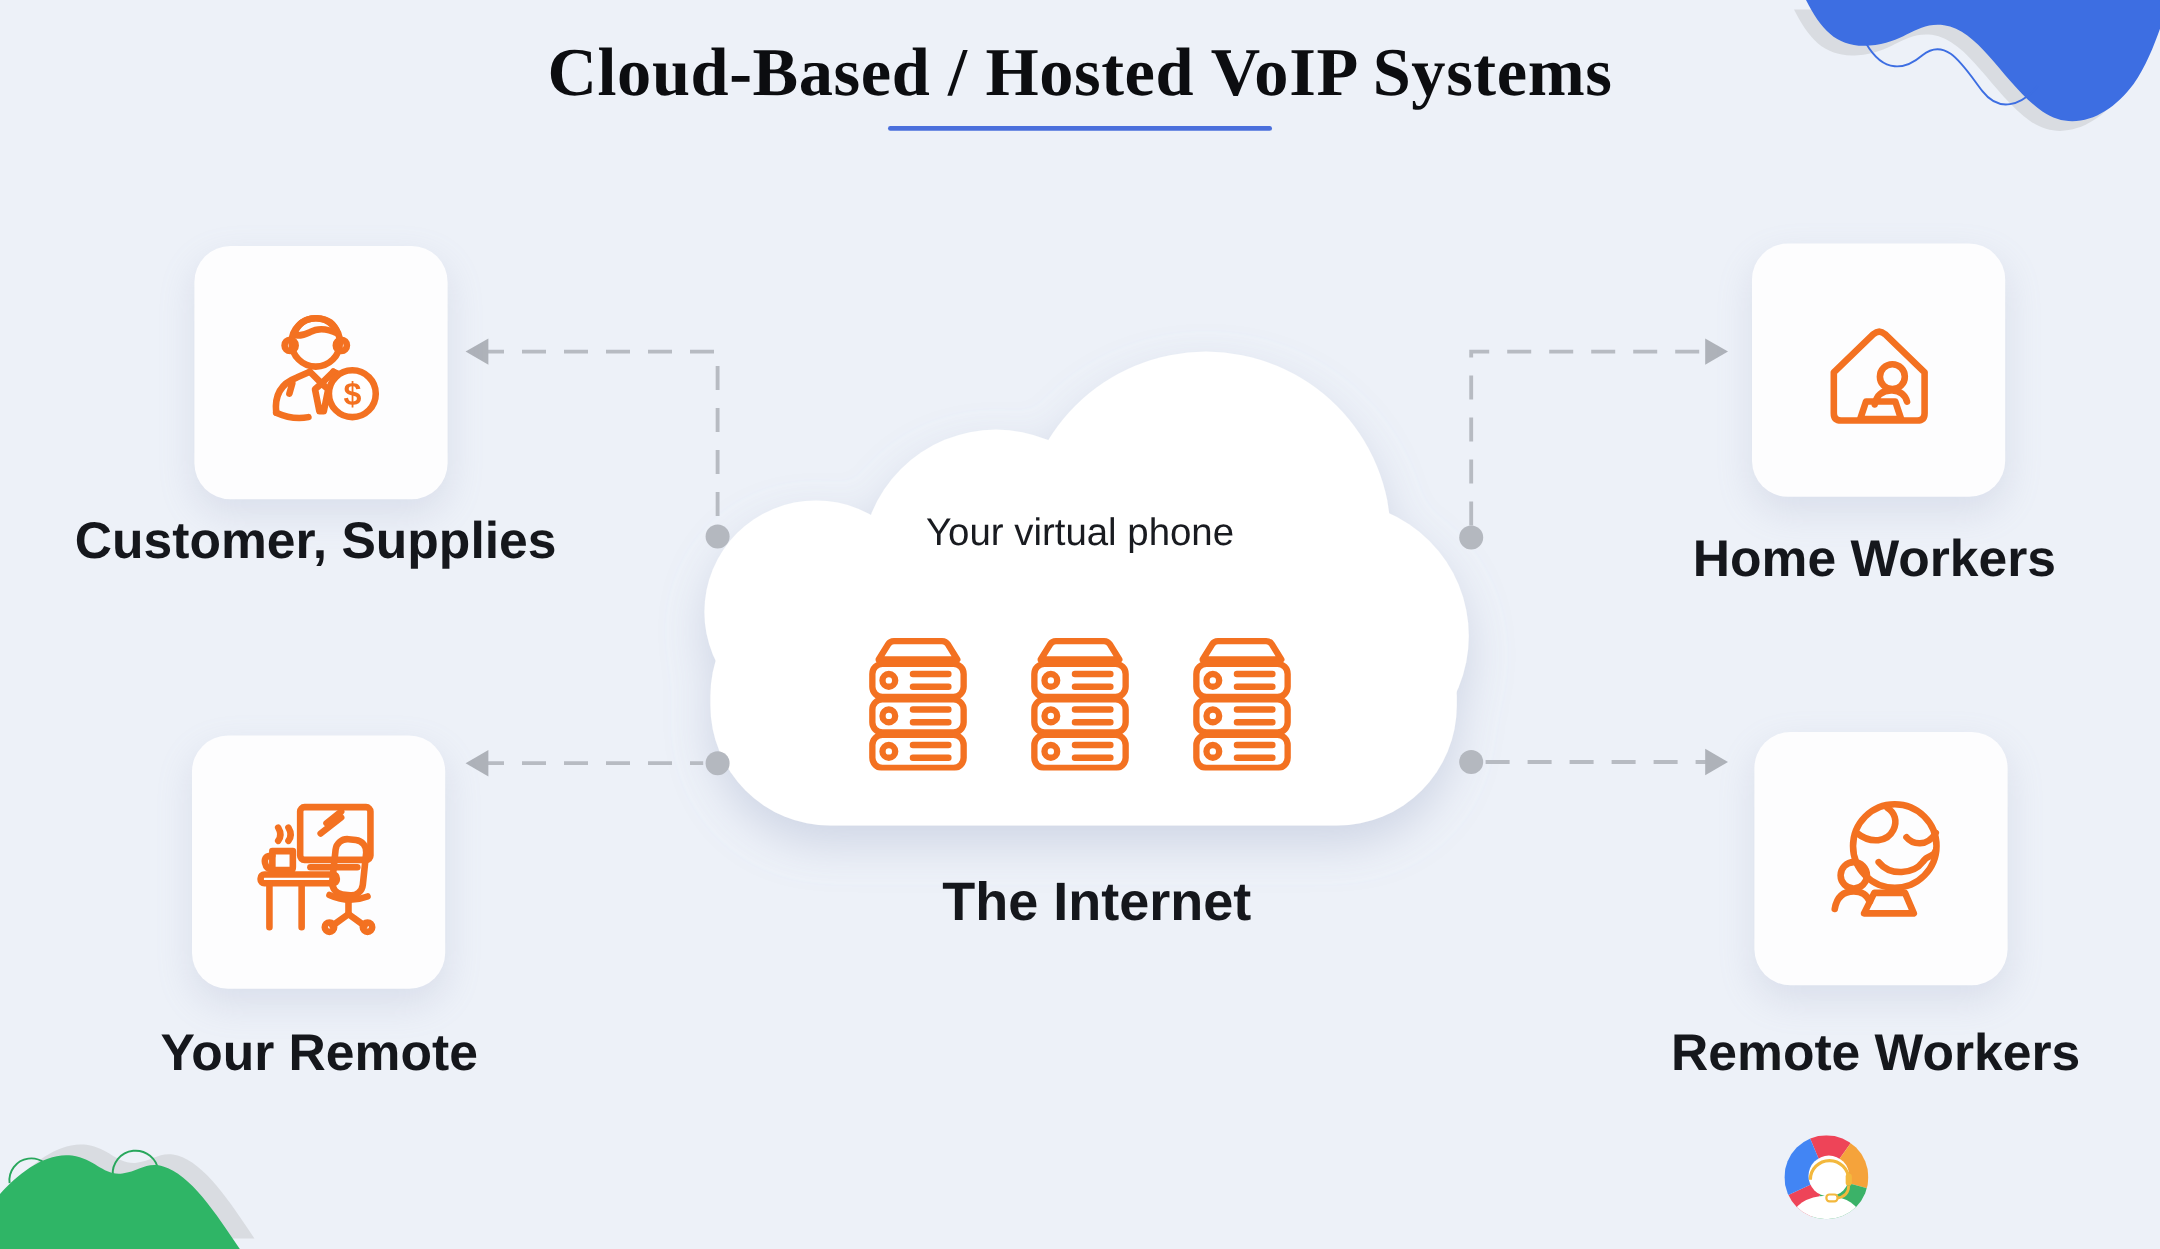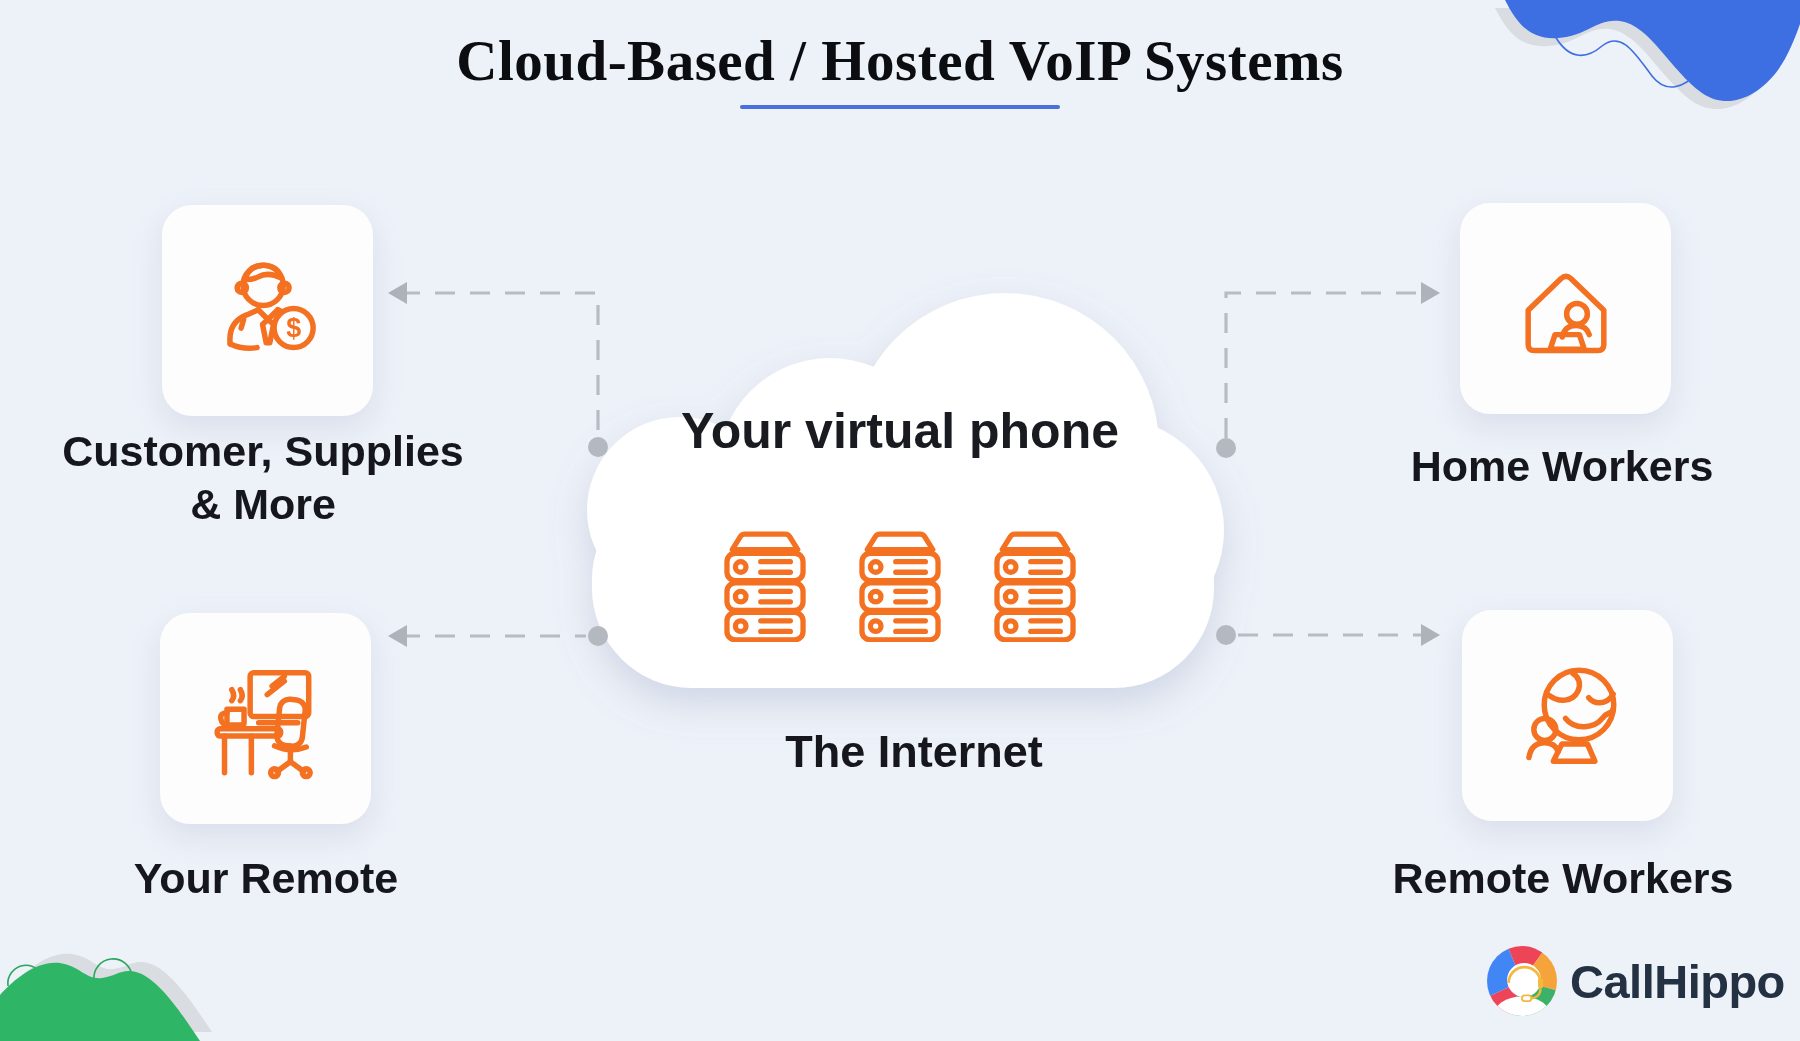--- a/index.html
+++ b/index.html
@@ -25,22 +25,22 @@
     display:flex;align-items:center;justify-content:center;
   }
   .card svg{width:122px;height:122px;}
   .icon-stroke{stroke:#f37121;fill:none;stroke-width:4.5;stroke-linecap:round;stroke-linejoin:round;}
   
   .node-label{
     width:500px;text-align:center;font-weight:bold;font-size:43px;line-height:53px;color:#15171c;
   }
   
   .cloud-label{
-    left:640px;top:408px;width:520px;text-align:center;
-    font-weight:bold;font-size:50px;line-height:46px;color:#191b20;
+    left:640px;top:420px;width:520px;text-align:center;
+    font-weight:normal;font-size:32px;line-height:46px;color:#191b20;
   }
   .servers{
     left:712px;top:530px;width:376px;display:flex;justify-content:space-between;
   }
   .servers svg{width:106px;height:112px;}
   .server-stroke{stroke:#f37121;fill:none;stroke-width:5;stroke-linecap:round;stroke-linejoin:round;}
   .internet-label{
     left:664px;top:726px;width:500px;text-align:center;
     font-weight:bold;font-size:45px;color:#15171c;
   }
@@ -173,21 +173,20 @@
         <path d="M42,49 L50,57 L58,49"></path>
         <path d="M50,57 L45.5,61 L48.5,76 L51.5,76 L54.5,61 Z"></path>
         <path d="M30,57 L28,64"></path>
         <circle cx="71" cy="64" r="16" fill="#ffffff"></circle>
       </g>
       <text x="71" y="71.5" text-anchor="middle" font-size="22" font-weight="bold" fill="#f37121" font-family="Liberation Sans, sans-serif">$</text>
     </svg>
   </div>
   <div class="abs node-label" style="left:13px;top:425px;">
     <div>Customer, Supplies</div>
-    <div>&amp; More</div>
   </div>
 
   <div class="abs card" style="left:160px;top:613px;">
     <svg viewBox="0 0 100 100">
       <g class="icon-stroke">
         <path d="M22,35 q3,-4 0,-9 M29,35 q3,-4 0,-9"></path>
         <path d="M18,42 h14 v11 q0,2 -2,2 h-10 q-2,0 -2,-2 Z"></path>
         <path d="M18,45 q-6,0 -5,5 q1,5 5,4"></path>
         <rect x="37" y="12" width="48" height="36" rx="3"></rect>
         <path d="M55,23 l10,-8 M51,30 l14,-11"></path>
@@ -246,16 +245,15 @@
         <path d="M34,34 L18.9,75.4 A44,44 0 0 1 -5.9,52.6 Z" fill="#ee4458"></path>
         <path d="M34,34 L-5.9,52.6 A44,44 0 0 1 17.1,-6.2 Z" fill="#4285f4"></path>
         <ellipse cx="34" cy="68" rx="28" ry="19" fill="#ffffff"></ellipse>
         <circle cx="36" cy="33" r="16.5" fill="#ffffff"></circle>
         <path d="M21,36 A15.5,15.5 0 1 1 52,36" fill="none" stroke="#f3b83d" stroke-width="2.6"></path>
         <rect x="49.6" y="31" width="5" height="10" rx="2.5" fill="#f3b83d"></rect>
         <path d="M52,41 Q52,50 42,51" fill="none" stroke="#f3b83d" stroke-width="2.2"></path>
         <rect x="34" y="48" width="9" height="5.5" rx="2.5" fill="#ffffff" stroke="#f3b83d" stroke-width="1.8"></rect>
       </g>
     </svg>
-    <span class="logo-text">CallHippo</span>
   </div>
 
 </div>
 
 </body></html>

